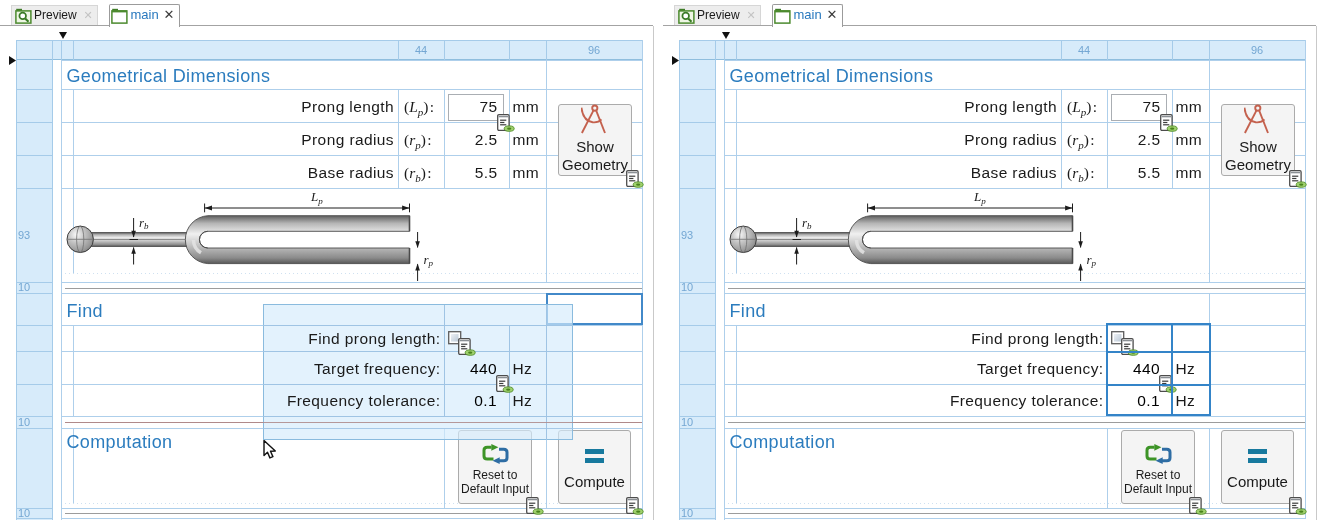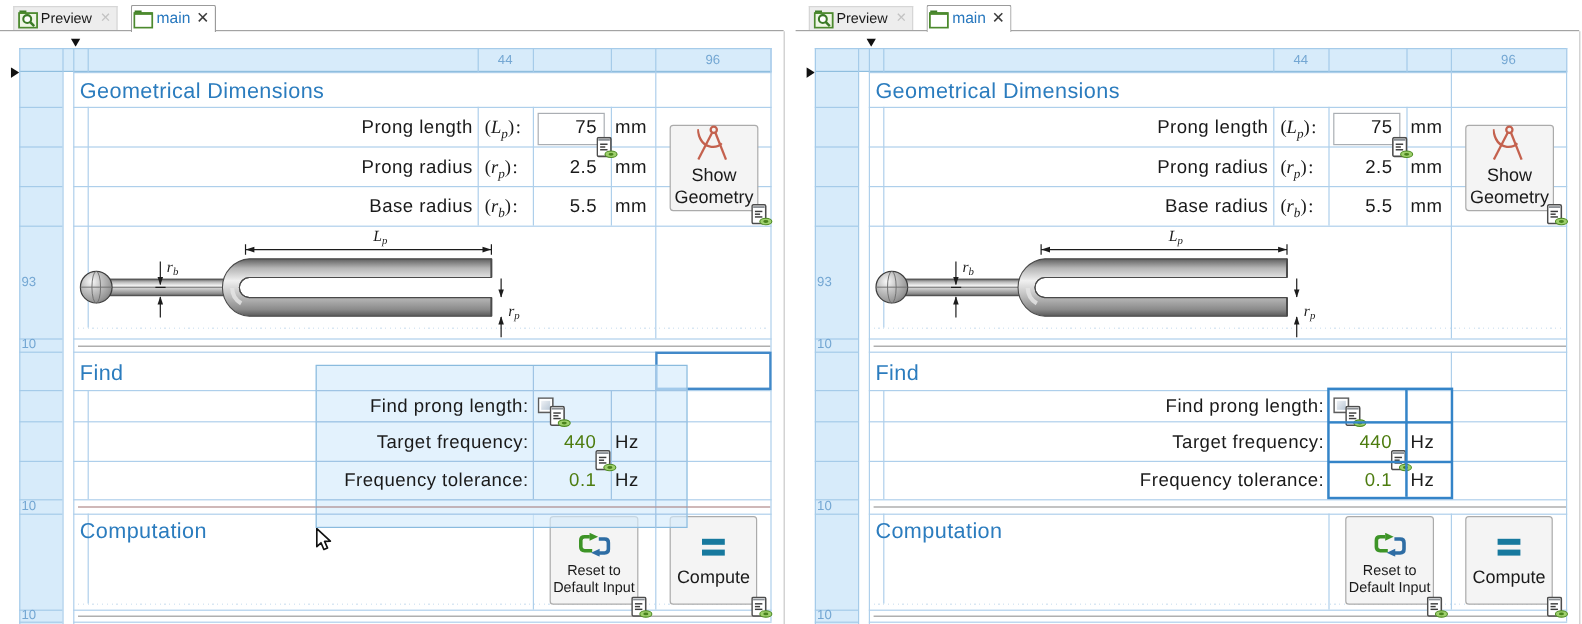--- a/index.html
+++ b/index.html
@@ -5,21 +5,21 @@
 html,body { width:1318px; height:520px; background:#fff; overflow:hidden;
   font-family:"Liberation Sans", sans-serif; }
 .panel { position:absolute; top:0; width:660px; height:520px; }
 .tabt { font-size:12px; color:#1a1a1a; }
 .tabm { font-size:13px; color:#2878be; }
 .xgray { font-size:11px; color:#c3c3c3; }
 .xdark { font-size:13px; color:#3c3c3c; }
 .rult { font-size:11px; color:#74a7d3; }
 .hdr { font-size:18px; letter-spacing:0.35px; color:#2b7cbe; white-space:nowrap; padding-top:2px; }
 .lbl { font-size:15.5px; letter-spacing:0.4px; color:#1a1a1a; white-space:nowrap; padding-top:1px; }
-.gval { font-size:15.5px; letter-spacing:0.4px; color:#4d7c0f; white-space:nowrap; padding-top:1px; }
+.gval { font-size:15.5px; letter-spacing:0.4px; color:#000000; white-space:nowrap; padding-top:1px; }
 .sym { font-size:15.5px; color:#1a1a1a; font-family:"Liberation Serif",serif; white-space:nowrap; padding-top:1px; }
 .sym i { font-family:"Liberation Serif",serif; }
 .sym sub { font-size:11px; font-style:italic; }
 .btn { position:absolute; background:#f4f4f4; border:1px solid #ababab; border-radius:3px; box-sizing:border-box; }
 .btxt { font-size:15px; color:#1a1a1a; }
 .bsm { font-size:12px; color:#1a1a1a; }
 .dimt { font-family:"Liberation Serif",serif; font-style:italic; font-size:13px; fill:#1c1c1c; }
 </style></head>
 <body>
 <svg width="0" height="0" style="position:absolute">

